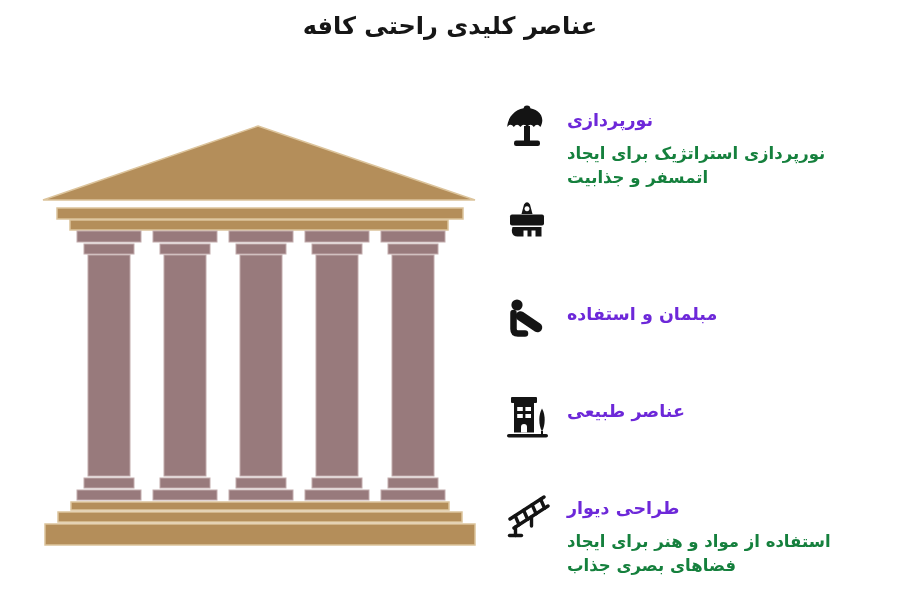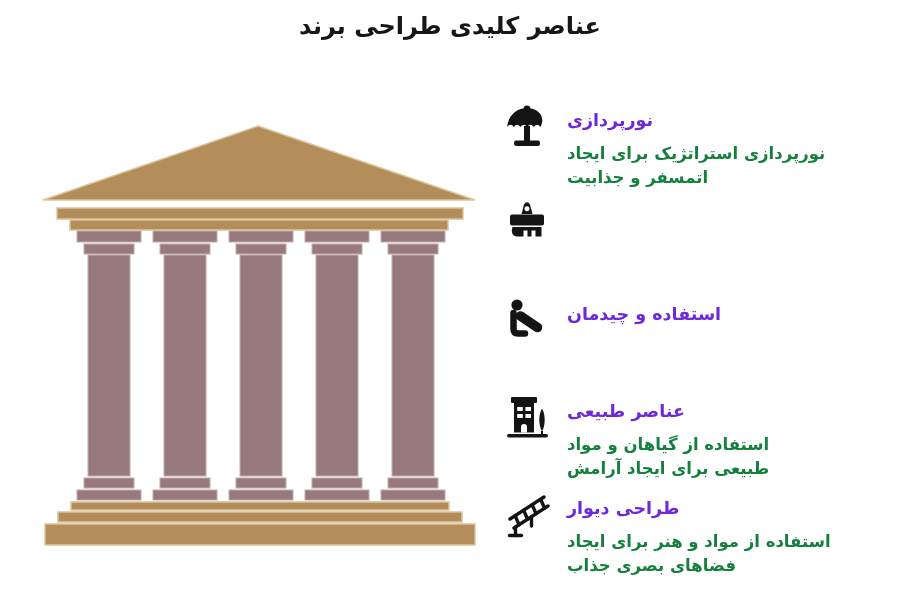--- a/index.html
+++ b/index.html
@@ -33,21 +33,21 @@
     margin:12px 0 9px 0;
   }
   .item-desc{
     font-size:16.5px;font-weight:bold;color:#15803d;line-height:1.5;
     white-space:pre-line;margin:0;
   }
 </style>
 </head>
 <body>
 
-<div class="page-title">عناصر کلیدی طراحی برند</div>
+<div class="page-title">عناصر کلیدی راحتی کافه</div>
 
 <svg class="temple" width="440" height="430" viewBox="0 0 440 430" aria-hidden="true">
   <g fill="#B48E5A" stroke="#dcc49c" stroke-width="1.5">
 
     <path d="M218 8 L435 82 L3 82 Z"></path>
 
     <rect x="17" y="90" width="406" height="11"></rect>
     <rect x="30" y="102" width="378" height="10"></rect>
 
     <rect x="31" y="384" width="378" height="8"></rect>
@@ -117,43 +117,41 @@
     </svg>
   </div>
 
   <div class="item">
     <svg class="item-icon" viewBox="0 0 48 48" fill="#141414">
       <circle cx="14" cy="9" r="5.6"></circle>
       <path d="M10.5 17 V33 q0 4.5 4.5 4.5 H22" fill="none" stroke="#141414" stroke-width="6.5" stroke-linecap="round"></path>
       <line x1="17.5" y1="20" x2="34.5" y2="31.5" stroke="#141414" stroke-width="9.5" stroke-linecap="round"></line>
     </svg>
     <div class="item-text">
-      <div class="item-title">استفاده و چیدمان</div>
+      <div class="item-title">مبلمان و استفاده</div>
     </div>
   </div>
 
   <div class="item">
     <svg class="item-icon" viewBox="0 0 48 48" fill="#141414">
       <rect x="8" y="4" width="26" height="6" rx="1"></rect>
       <rect x="11" y="10" width="20" height="29.5"></rect>
       <g fill="#ffffff">
         <rect x="14.2" y="14" width="5.6" height="4"></rect>
         <rect x="22.4" y="14" width="5.6" height="4"></rect>
         <rect x="14.2" y="21" width="5.6" height="4"></rect>
         <rect x="22.4" y="21" width="5.6" height="4"></rect>
         <path d="M18 39.5 v-5.5 a3 3 0 0 1 6 0 v5.5 z"></path>
       </g>
       <path d="M39 15.5 C 42.6 21.5 42.6 32 39 38.5 C 35.4 32 35.4 21.5 39 15.5 Z"></path>
       <rect x="38" y="38" width="2" height="4"></rect>
       <rect x="4" y="41" width="41" height="3.6" rx="1.8"></rect>
     </svg>
     <div class="item-text">
       <div class="item-title">عناصر طبیعی</div>
-      <div class="item-desc">استفاده از گیاهان و مواد
-طبیعی برای ایجاد آرامش</div>
     </div>
   </div>
 
   <div class="item">
     <svg class="item-icon" viewBox="0 0 48 48" fill="none" stroke="#141414" stroke-width="3.4" stroke-linecap="round">
       <path d="M7 29 L41 7"></path>
       <path d="M11 38 L45 16"></path>
       <path d="M12.1 25.7 L16.1 34.7"></path>
       <path d="M20.6 20.2 L24.6 29.2"></path>
       <path d="M29.1 14.7 L33.1 23.7"></path>

